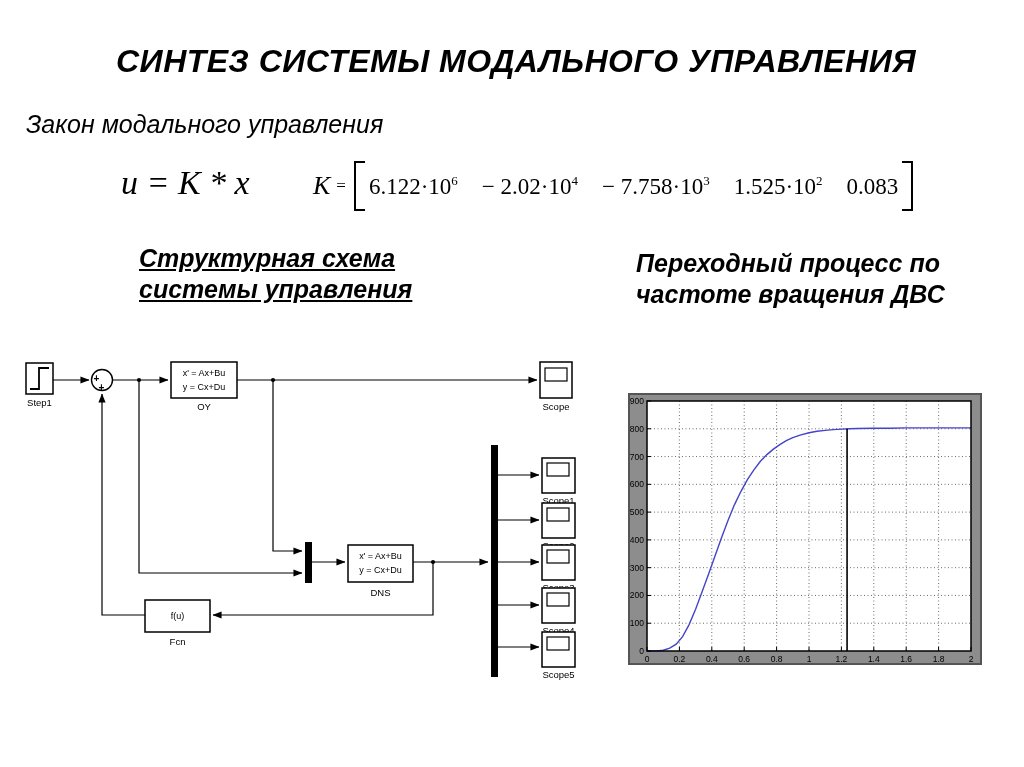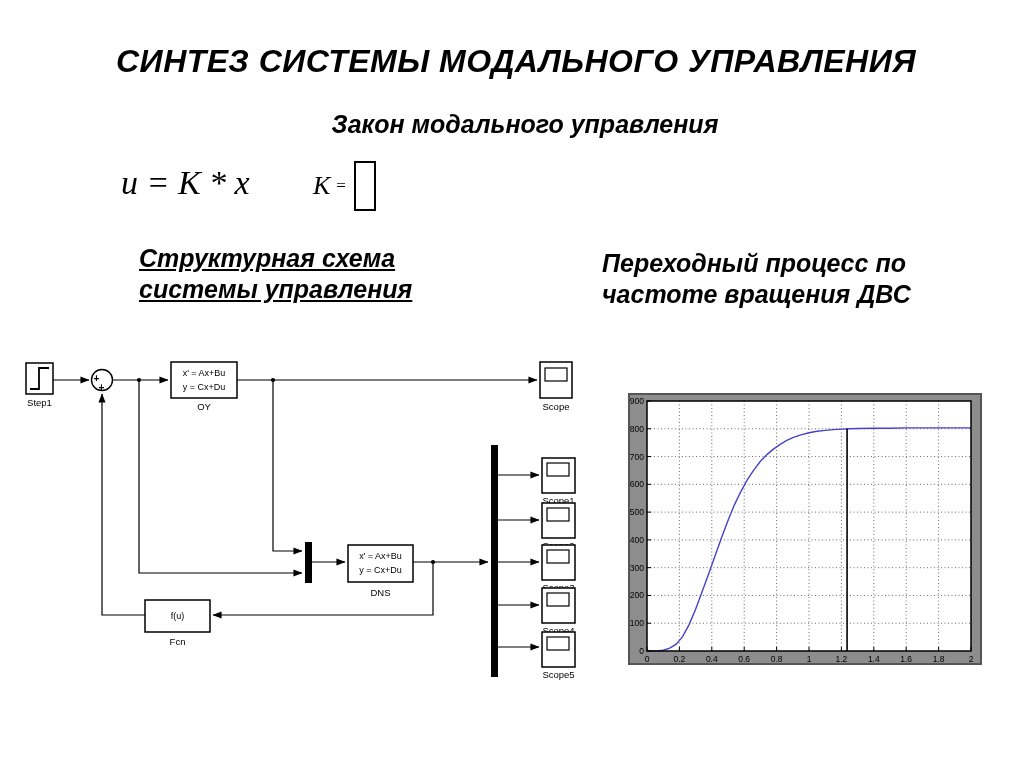--- a/index.html
+++ b/index.html
@@ -6,22 +6,22 @@
   body{
     width:1024px;height:767px;position:relative;background:#ffffff;
     font-family:"Liberation Sans",sans-serif;color:#000;overflow:hidden;
   }
   .abs{position:absolute;}
   .slide-title{
     left:26px;top:43px;width:980px;text-align:center;
     font-size:32px;font-weight:bold;font-style:italic;letter-spacing:0.5px;
   }
   .slide-subtitle{
-    left:26px;top:110px;width:998px;text-align:center;
-    font-size:25px;font-weight:bold;font-style:italic;
+    left:26px;top:110px;width:998px;text-align:left;
+    font-size:25px;font-weight:normal;font-style:italic;
   }
   .control-law{
     left:104px;top:164px;font-family:"Liberation Serif",serif;
     font-style:italic;font-size:34px;margin-left:17px;
   }
   .k-row{
     left:313px;top:160px;height:52px;display:flex;align-items:center;
     font-family:"Liberation Serif",serif;
   }
   .k-name{font-style:italic;font-size:26px;margin-right:6px;}
@@ -29,21 +29,21 @@
   .bracket{width:9px;height:46px;}
   .bracket.left{border-left:2.5px solid #000;border-top:2.5px solid #000;border-bottom:2.5px solid #000;}
   .bracket.right{border-right:2.5px solid #000;border-top:2.5px solid #000;border-bottom:2.5px solid #000;}
   .k-values{display:flex;align-items:center;gap:24px;padding:0 4px;font-size:23px;}
   .kv sup{font-size:13px;}
   .col-heading{
     font-size:25px;font-weight:bold;font-style:italic;line-height:1.24;
     white-space:pre-line;
   }
   .left-heading{left:139px;top:243px;text-decoration:underline;}
-  .right-heading{left:602px;top:248px;}
+  .right-heading{left:636px;top:248px;}
   .diagram-svg{left:10px;top:345px;}
   .diagram-svg text{font-family:"Liberation Sans",sans-serif;font-size:9px;fill:#000;}
   .diagram-svg text.blk-label{font-size:9.5px;}
   .chart-frame{
     left:628px;top:393px;width:354px;height:272px;
     background:#8d8d8d;border:2px solid #555555;box-sizing:border-box;
   }
   .chart-frame svg{position:absolute;left:0;top:0;}
 </style>
 </head>
@@ -51,20 +51,27 @@
 
 <div class="abs slide-title">СИНТЕЗ СИСТЕМЫ МОДАЛЬНОГО УПРАВЛЕНИЯ</div>
 <div class="abs slide-subtitle">Закон модального управления</div>
 
 <div class="abs control-law">u = K * x</div>
 
 <div class="abs k-row">
   <span class="k-name">K</span>
   <span class="k-eq">=</span>
   <span class="bracket left"></span>
+  <span class="k-values">
+    <span class="kv"><span>6.122·10</span><sup>6</sup></span>
+    <span class="kv"><span>− 2.02·10</span><sup>4</sup></span>
+    <span class="kv"><span>− 7.758·10</span><sup>3</sup></span>
+    <span class="kv"><span>1.525·10</span><sup>2</sup></span>
+    <span class="kv"><span>0.083</span><sup></sup></span>
+  </span>
   <span class="bracket right"></span>
 </div>
 
 <div class="abs col-heading left-heading">Структурная схема
 системы управления</div>
 <div class="abs col-heading right-heading">Переходный процесс по
 частоте вращения ДВС</div>
 
 <svg class="abs diagram-svg" width="600" height="350" viewBox="10 345 600 350">
   <defs>

